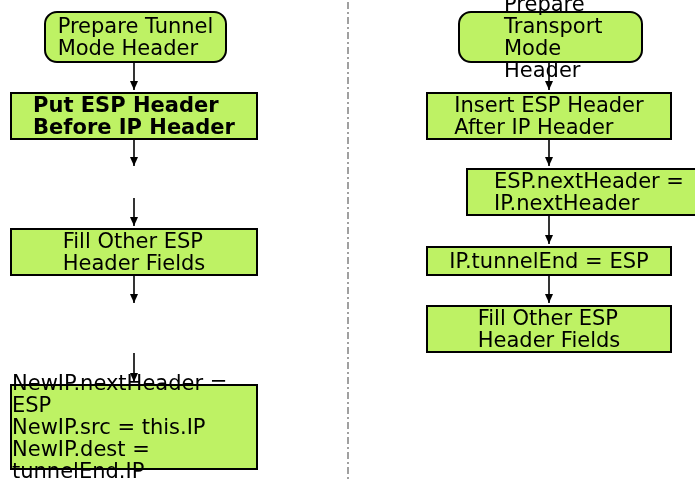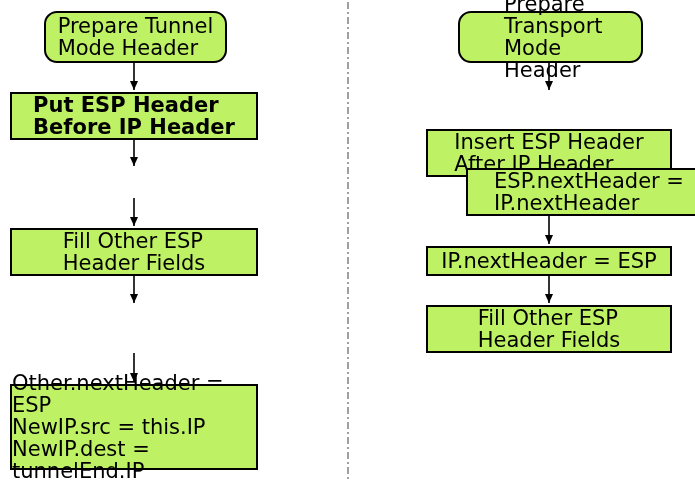--- a/index.html
+++ b/index.html
@@ -41,21 +41,21 @@
   }
   
   #n-l0 { left: 44px;  top: 11px;  width: 183px; height: 52px; }
   #n-l1 { left: 10px;  top: 92px;  width: 248px; height: 48px; font-weight: bold; }
   #n-l2 { left: 10px;  top: 168px; width: 248px; height: 30px; }
   #n-l3 { left: 10px;  top: 228px; width: 248px; height: 48px; }
   #n-l4 { left: 10px;  top: 305px; width: 248px; height: 48px; }
   #n-l5 { left: 10px;  top: 384px; width: 248px; height: 86px; }
   
   #n-r0 { left: 458px; top: 11px;  width: 185px; height: 52px; padding-left: 44px; }
-  #n-r1 { left: 426px; top: 92px;  width: 246px; height: 48px; margin-top: 37px; }
+  #n-r1 { left: 426px; top: 92px;  width: 246px; height: 48px; }
   #n-r2 { left: 426px; top: 168px; width: 246px; height: 48px; margin-left: 40px; }
   #n-r3 { left: 426px; top: 246px; width: 246px; height: 30px; }
   #n-r4 { left: 426px; top: 305px; width: 246px; height: 48px; }
 </style>
 </head>
 <body>
 
 <div class="canvas">
 
   <svg class="connectors" width="695" height="482" viewBox="0 0 695 482" xmlns="http://www.w3.org/2000/svg">
@@ -78,27 +78,27 @@
     <line x1="549" y1="216" x2="549" y2="244" stroke="#000000" stroke-width="1.6" marker-end="url(#arrowhead)"></line>
     <line x1="549" y1="276" x2="549" y2="303" stroke="#000000" stroke-width="1.6" marker-end="url(#arrowhead)"></line>
   </svg>
 
   <div class="node rounded" id="n-l0">Prepare Tunnel
 Mode Header</div>
   <div class="node rect" id="n-l1">Put ESP Header
 Before IP Header</div>
   <div class="node rect" id="n-l3">Fill Other ESP
 Header Fields</div>
-  <div class="node rect" id="n-l5">Other.nextHeader = ESP
+  <div class="node rect" id="n-l5">NewIP.nextHeader = ESP
 NewIP.src = this.IP
 NewIP.dest = tunnelEnd.IP</div>
 
   <div class="node rounded" id="n-r0">Prepare Transport
 Mode Header</div>
   <div class="node rect" id="n-r1">Insert ESP Header
 After IP Header</div>
   <div class="node rect" id="n-r2">ESP.nextHeader =
 IP.nextHeader</div>
-  <div class="node rect" id="n-r3">IP.nextHeader = ESP</div>
+  <div class="node rect" id="n-r3">IP.tunnelEnd = ESP</div>
   <div class="node rect" id="n-r4">Fill Other ESP
 Header Fields</div>
 
 </div>
 
 </body></html>

